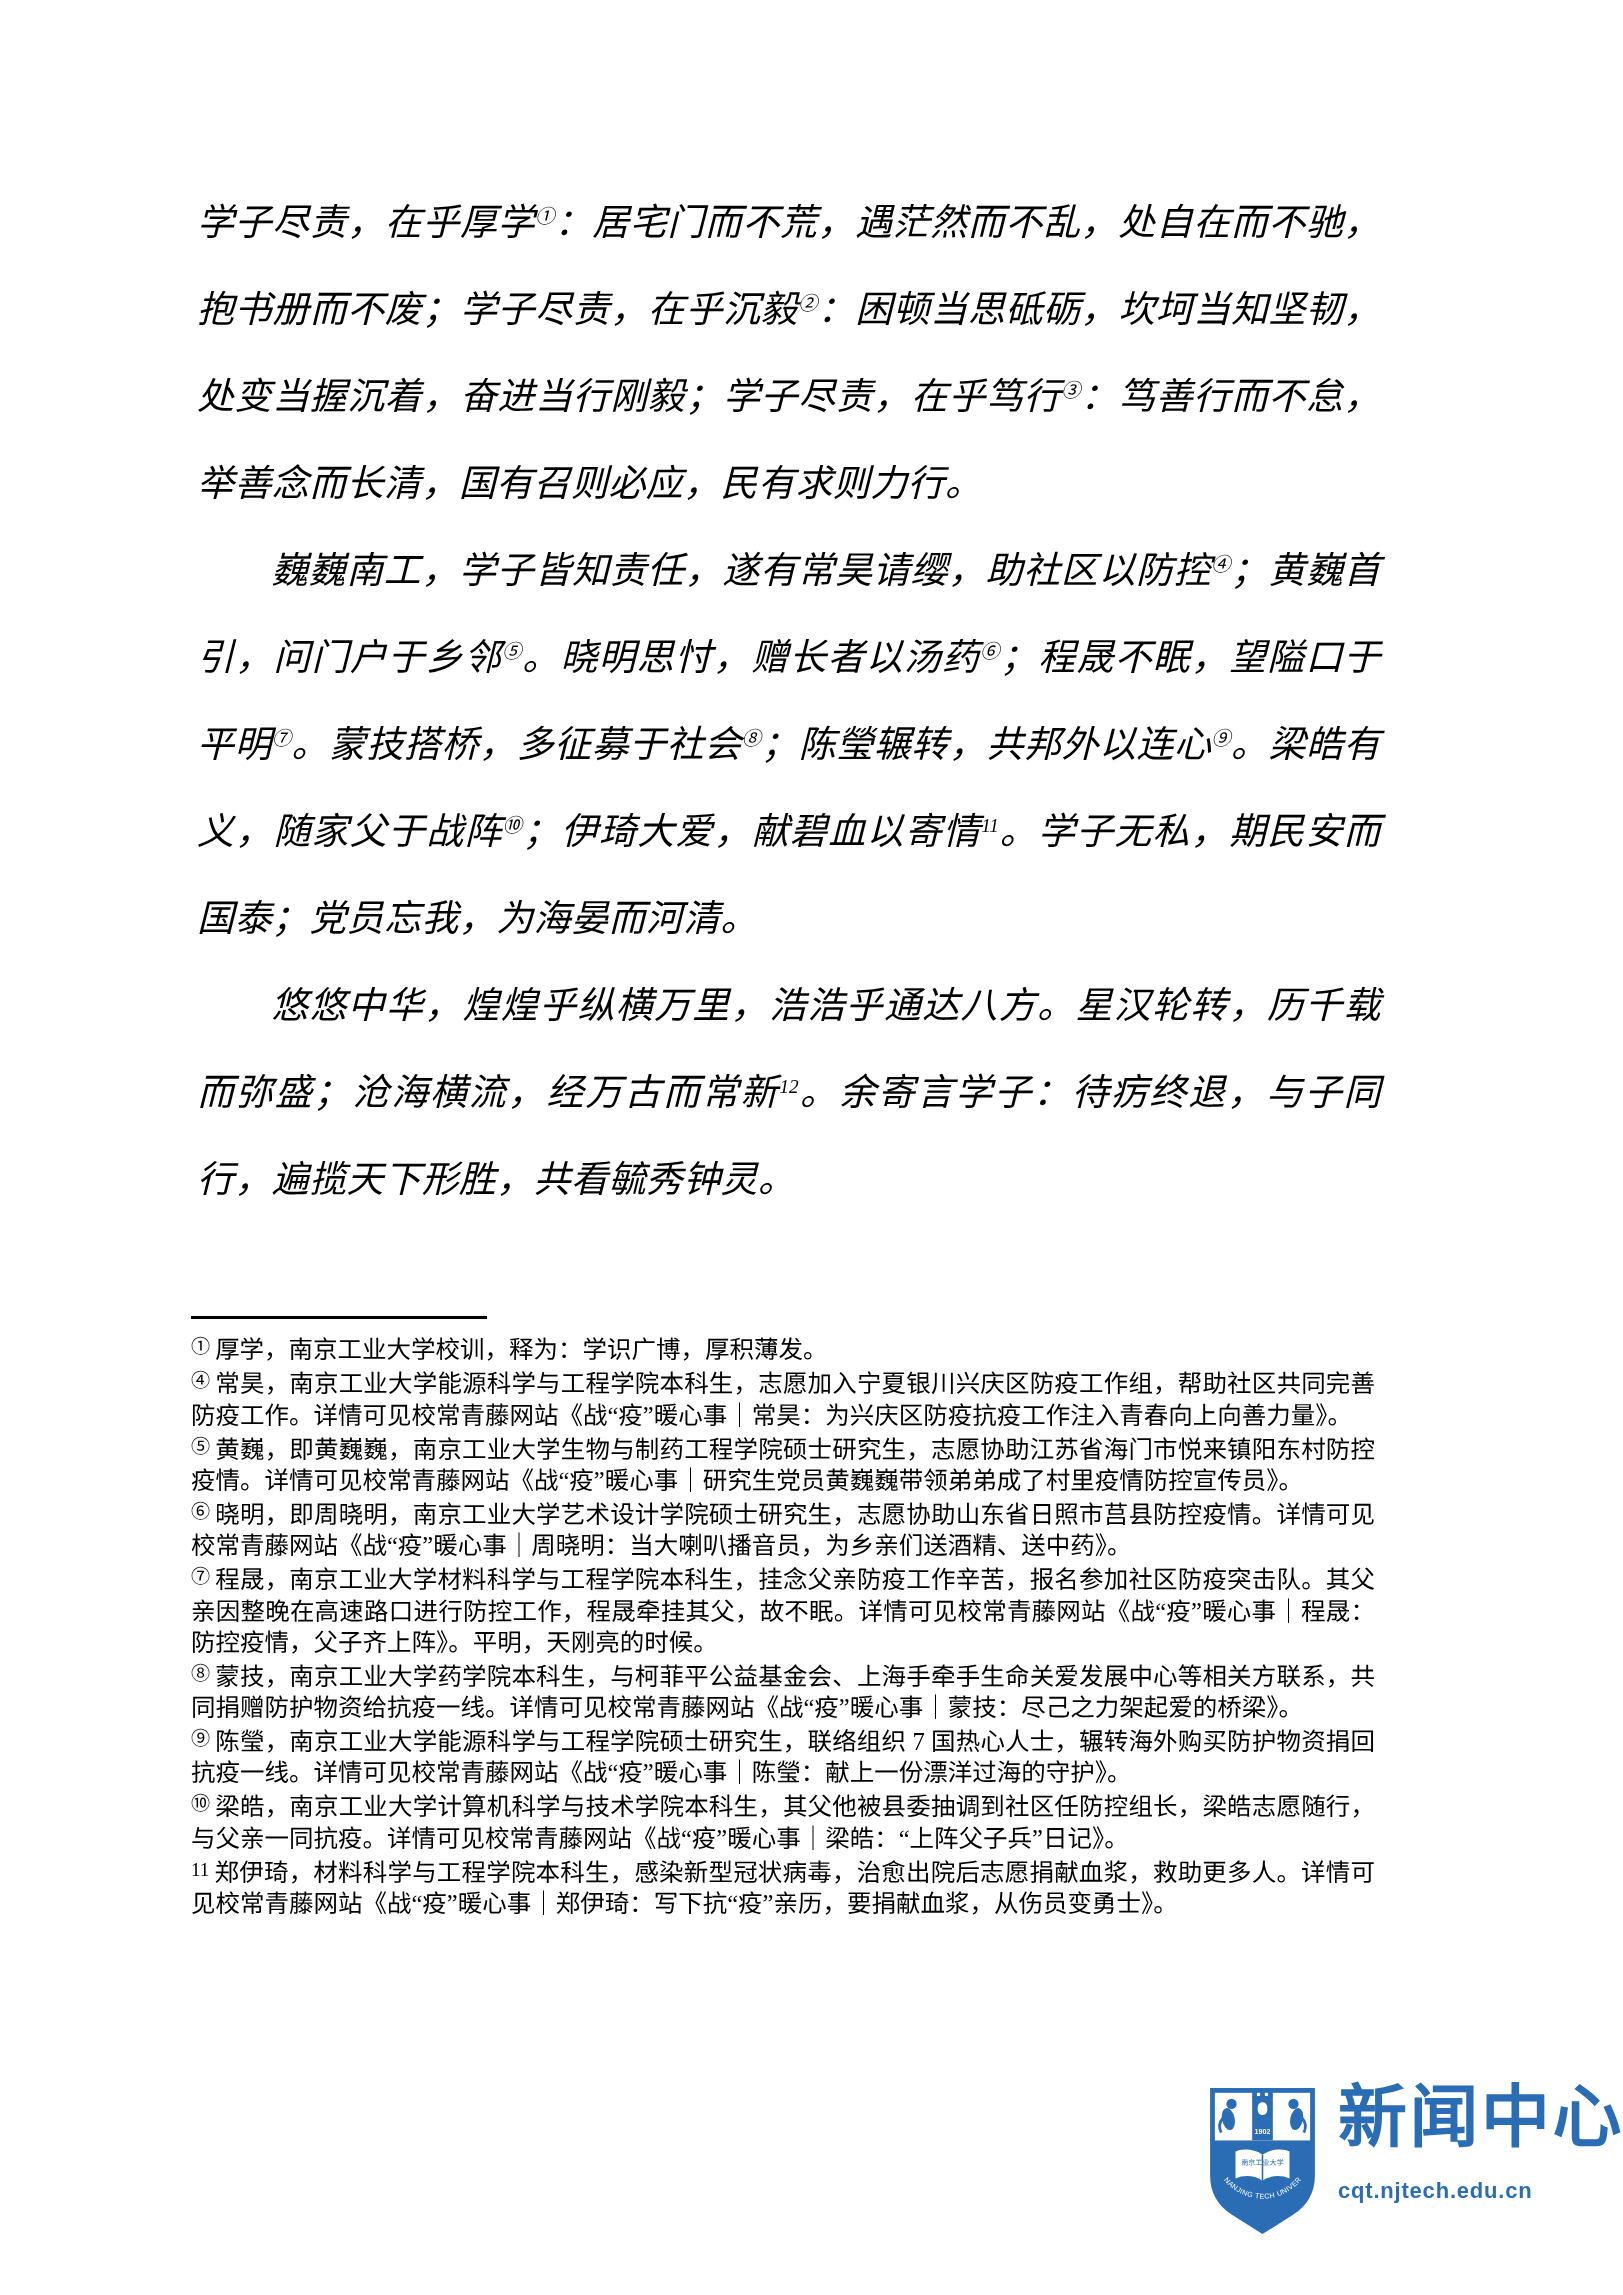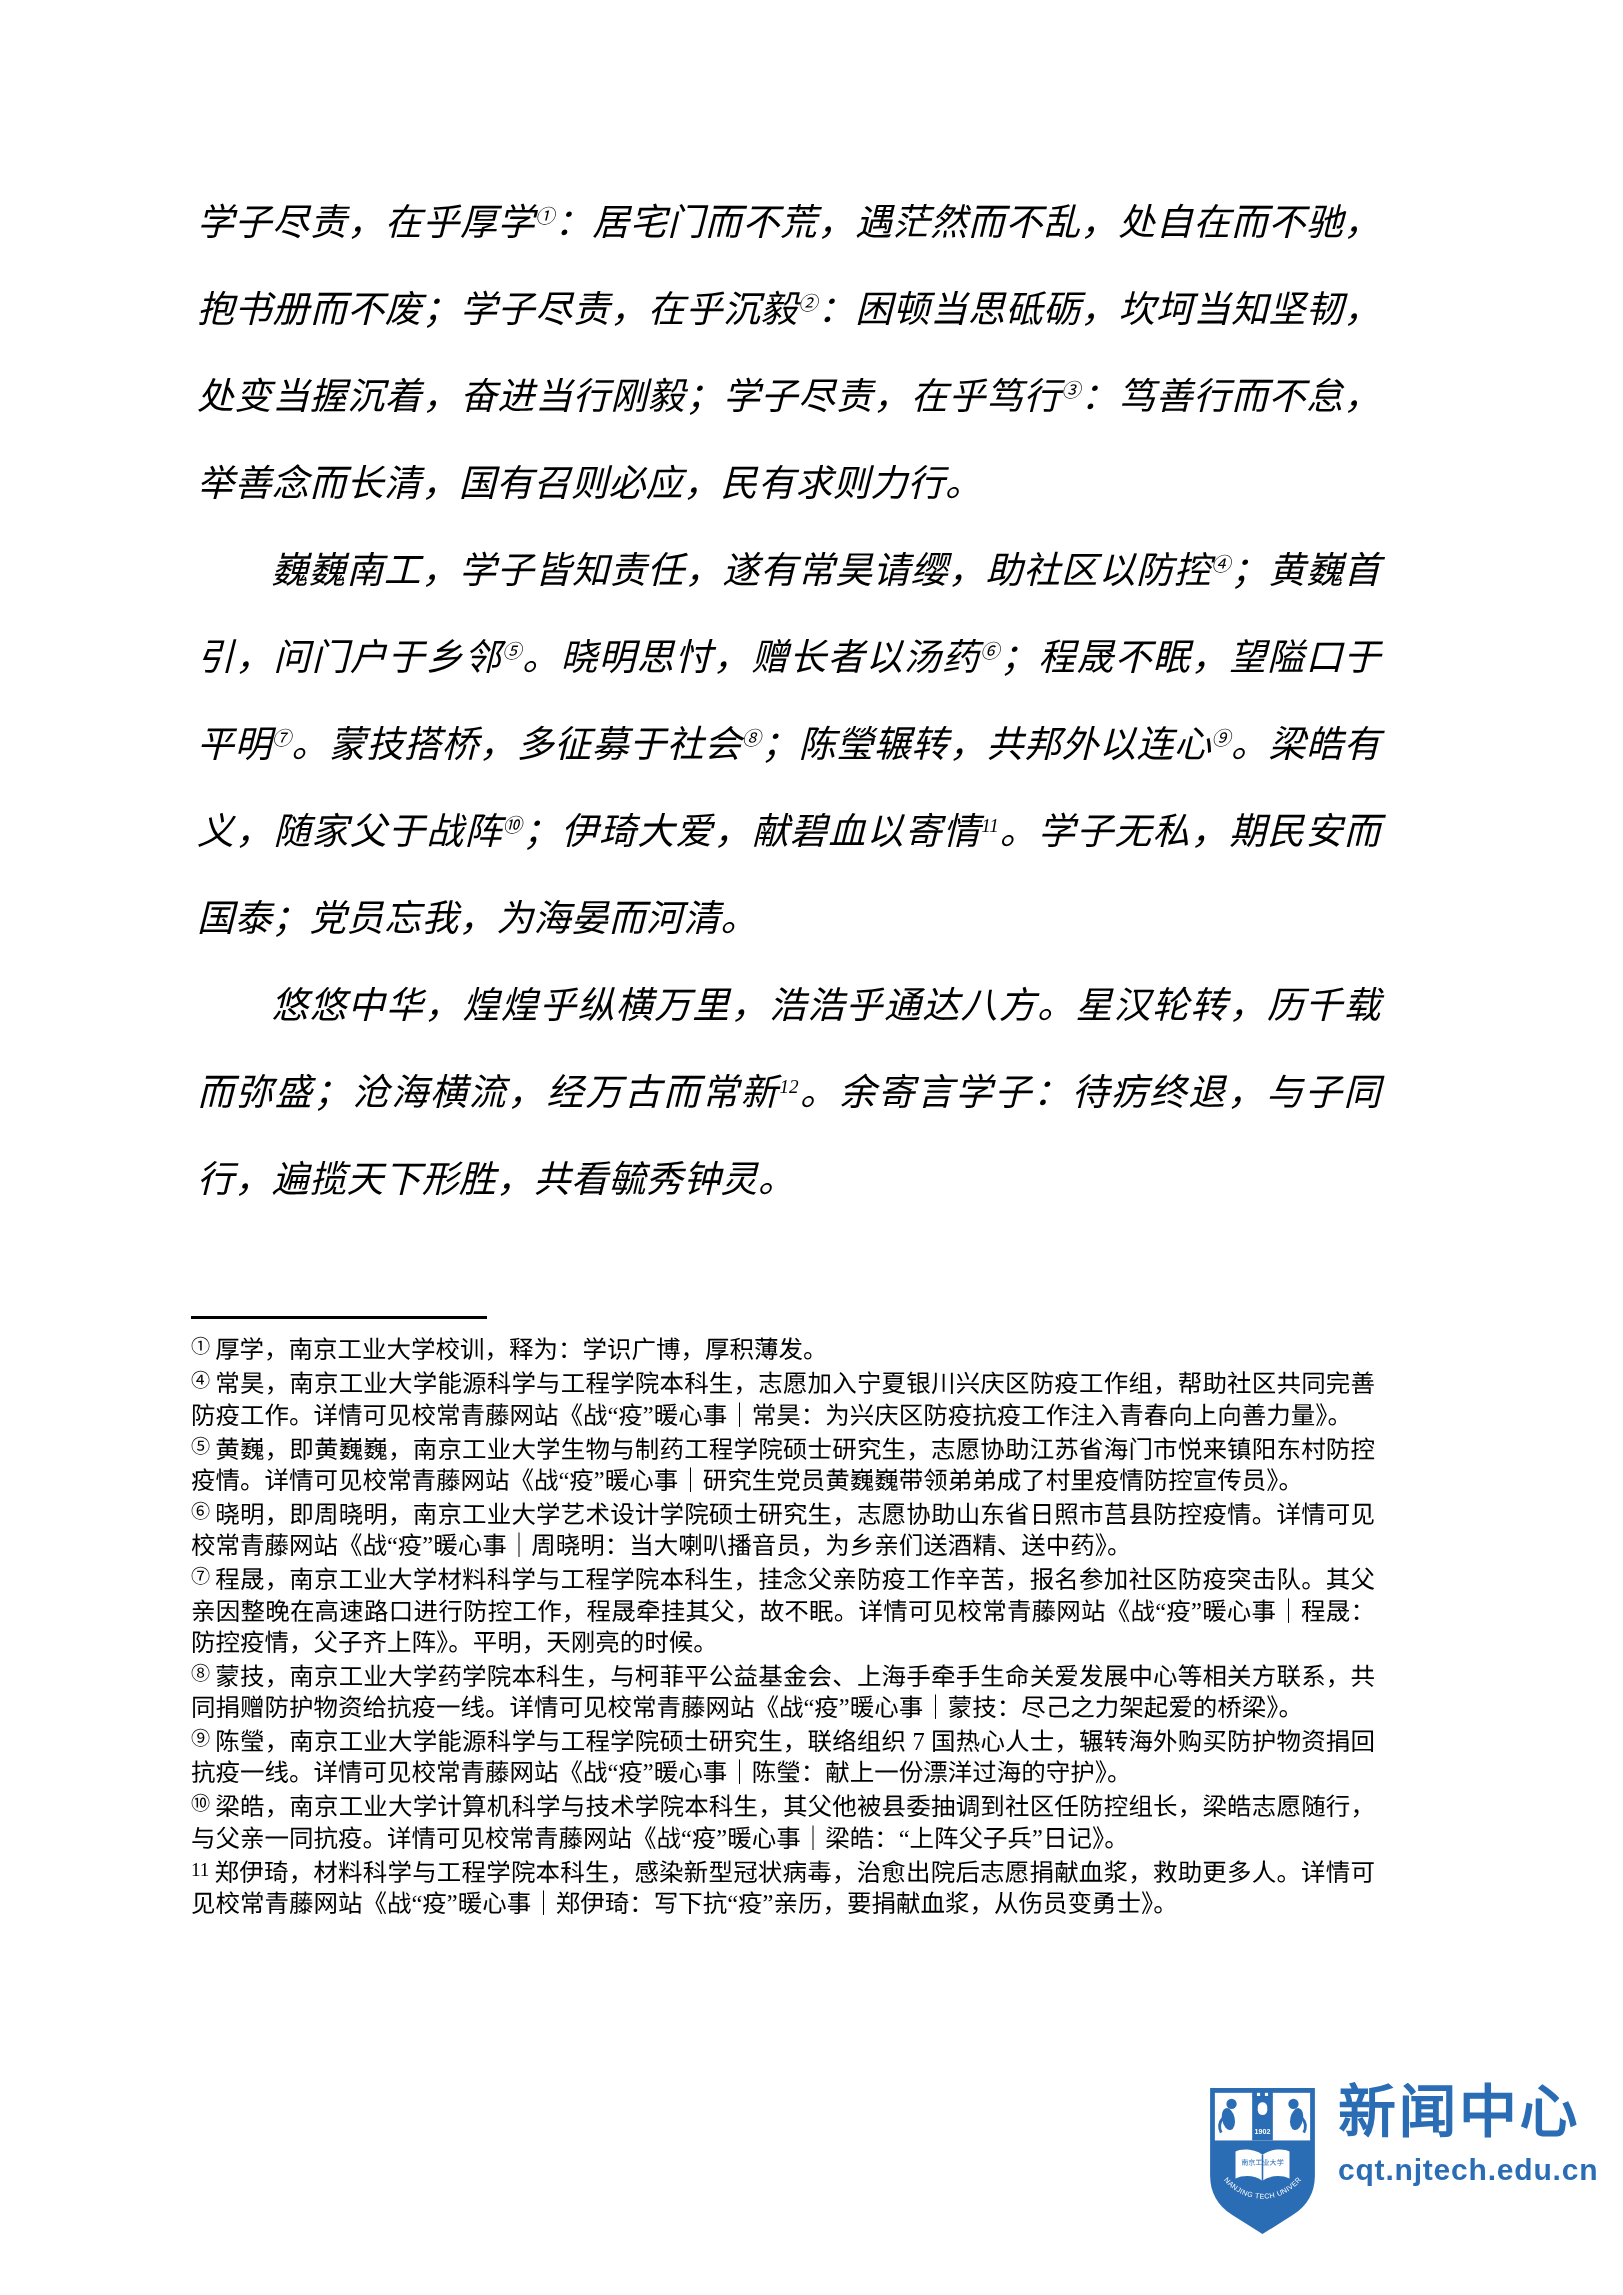--- a/index.html
+++ b/index.html
@@ -66,36 +66,36 @@
     position: absolute;
     left: 1199px;
     top: 2080px;
     display: flex;
     align-items: flex-start;
     gap: 12px;
   }
   .logo svg { display: block; }
   .logo-text { display: flex; flex-direction: column; }
   .logo-cn {
-    font-family: Liberation Sans, sans-serif;
+    font-family: Liberation Serif, serif;
     font-weight: bold;
-    font-size: 58px;
+    font-size: 69px;
     line-height: 1.12;
     letter-spacing: 2.5px;
     color: var(--brand, #2a6db5);
     white-space: nowrap;
   }
   .logo-url {
     font-family: "Liberation Sans", "DejaVu Sans", sans-serif;
     font-weight: bold;
-    font-size: 30px;
+    font-size: 22px;
     letter-spacing: 0.8px;
     word-spacing: 5px;
     color: var(--brand, #2a6db5);
-    margin-top: 8px;
+    margin-top: 21px;
     white-space: nowrap;
   }
 </style>
 </head>
 <body>
 
 <div class="page">
 
   <main class="main-text">
       <p class="para">学子尽责，在乎厚学<sup>①</sup>：居宅门而不荒，遇茫然而不乱，处自在而不驰，抱书册而不废；学子尽责，在乎沉毅<sup>②</sup>：困顿当思砥砺，坎坷当知坚韧，处变当握沉着，奋进当行刚毅；学子尽责，在乎笃行<sup>③</sup>：笃善行而不怠，举善念而长清，国有召则必应，民有求则力行。</p>

